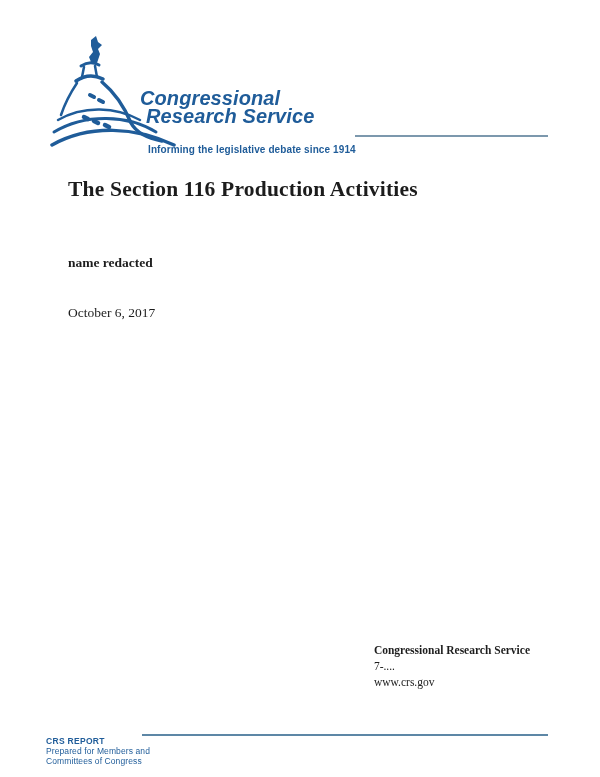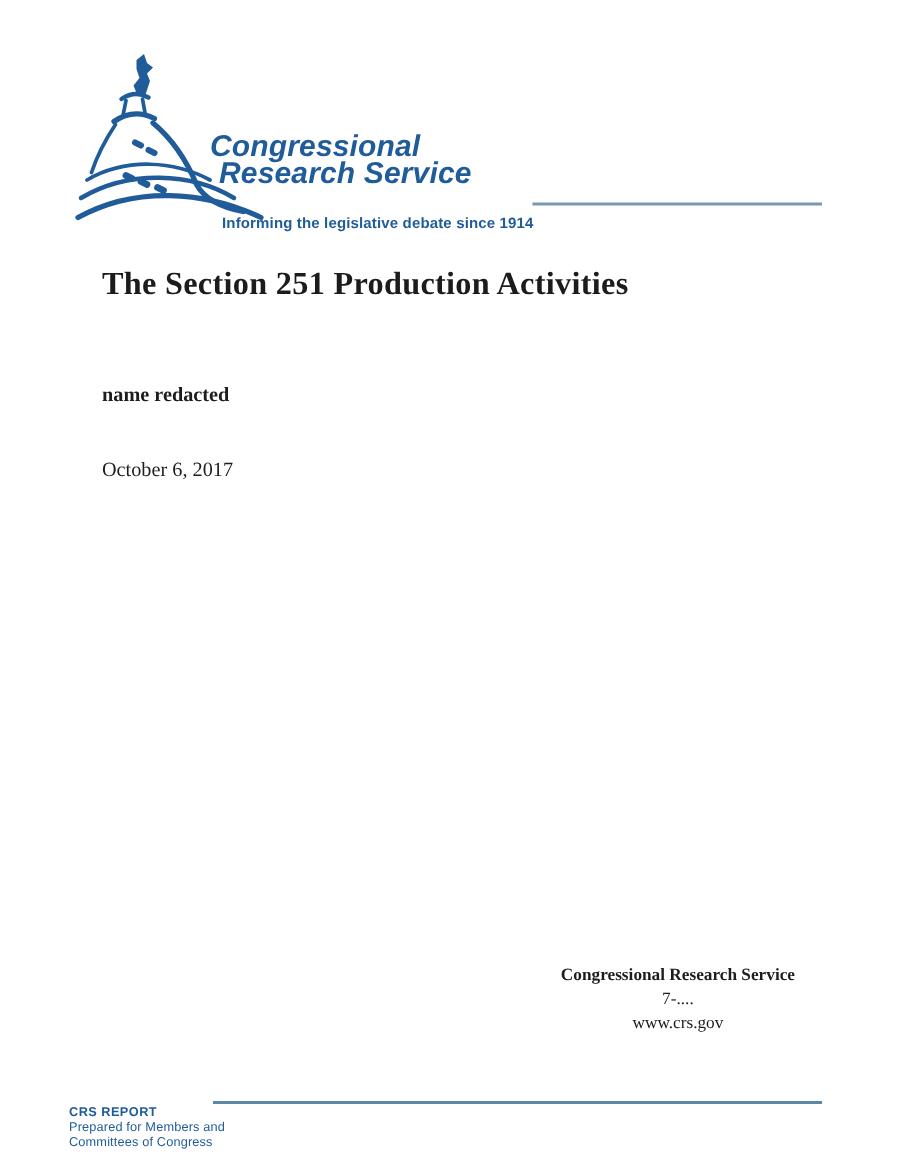--- a/index.html
+++ b/index.html
@@ -86,21 +86,21 @@
     top: 305px;
     font-size: 13.5px;
     white-space: nowrap;
   }
 
   
   .footer-right {
     position: absolute;
     right: 70px;
     top: 643px;
-    text-align: center;
+    text-align: left;
     font-size: 11.5px;
     line-height: 15.8px;
     color: #1d1d1d;
   }
   .footer-right .org { font-weight: bold; }
 
   
   .footer-left {
     position: absolute;
     left: 46px;
@@ -145,21 +145,21 @@
 
   <div class="logo-wordmark">
     <div class="line1">Congressional</div>
     <div class="line2">Research Service</div>
   </div>
 
   <div class="logo-tagline">Informing the legislative debate since 1914</div>
   <div class="rule top-rule"></div>
 
   <h1 class="report-title">
-    <div>The Section 251 Production Activities</div>
+    <div>The Section 116 Production Activities</div>
   </h1>
 
   <div class="author-name">name redacted</div>
   <div class="report-date">October 6, 2017</div>
 
   <div class="footer-right">
     <div class="org">Congressional Research Service</div>
     <div>7-....</div>
     <div>www.crs.gov</div>
   </div>

